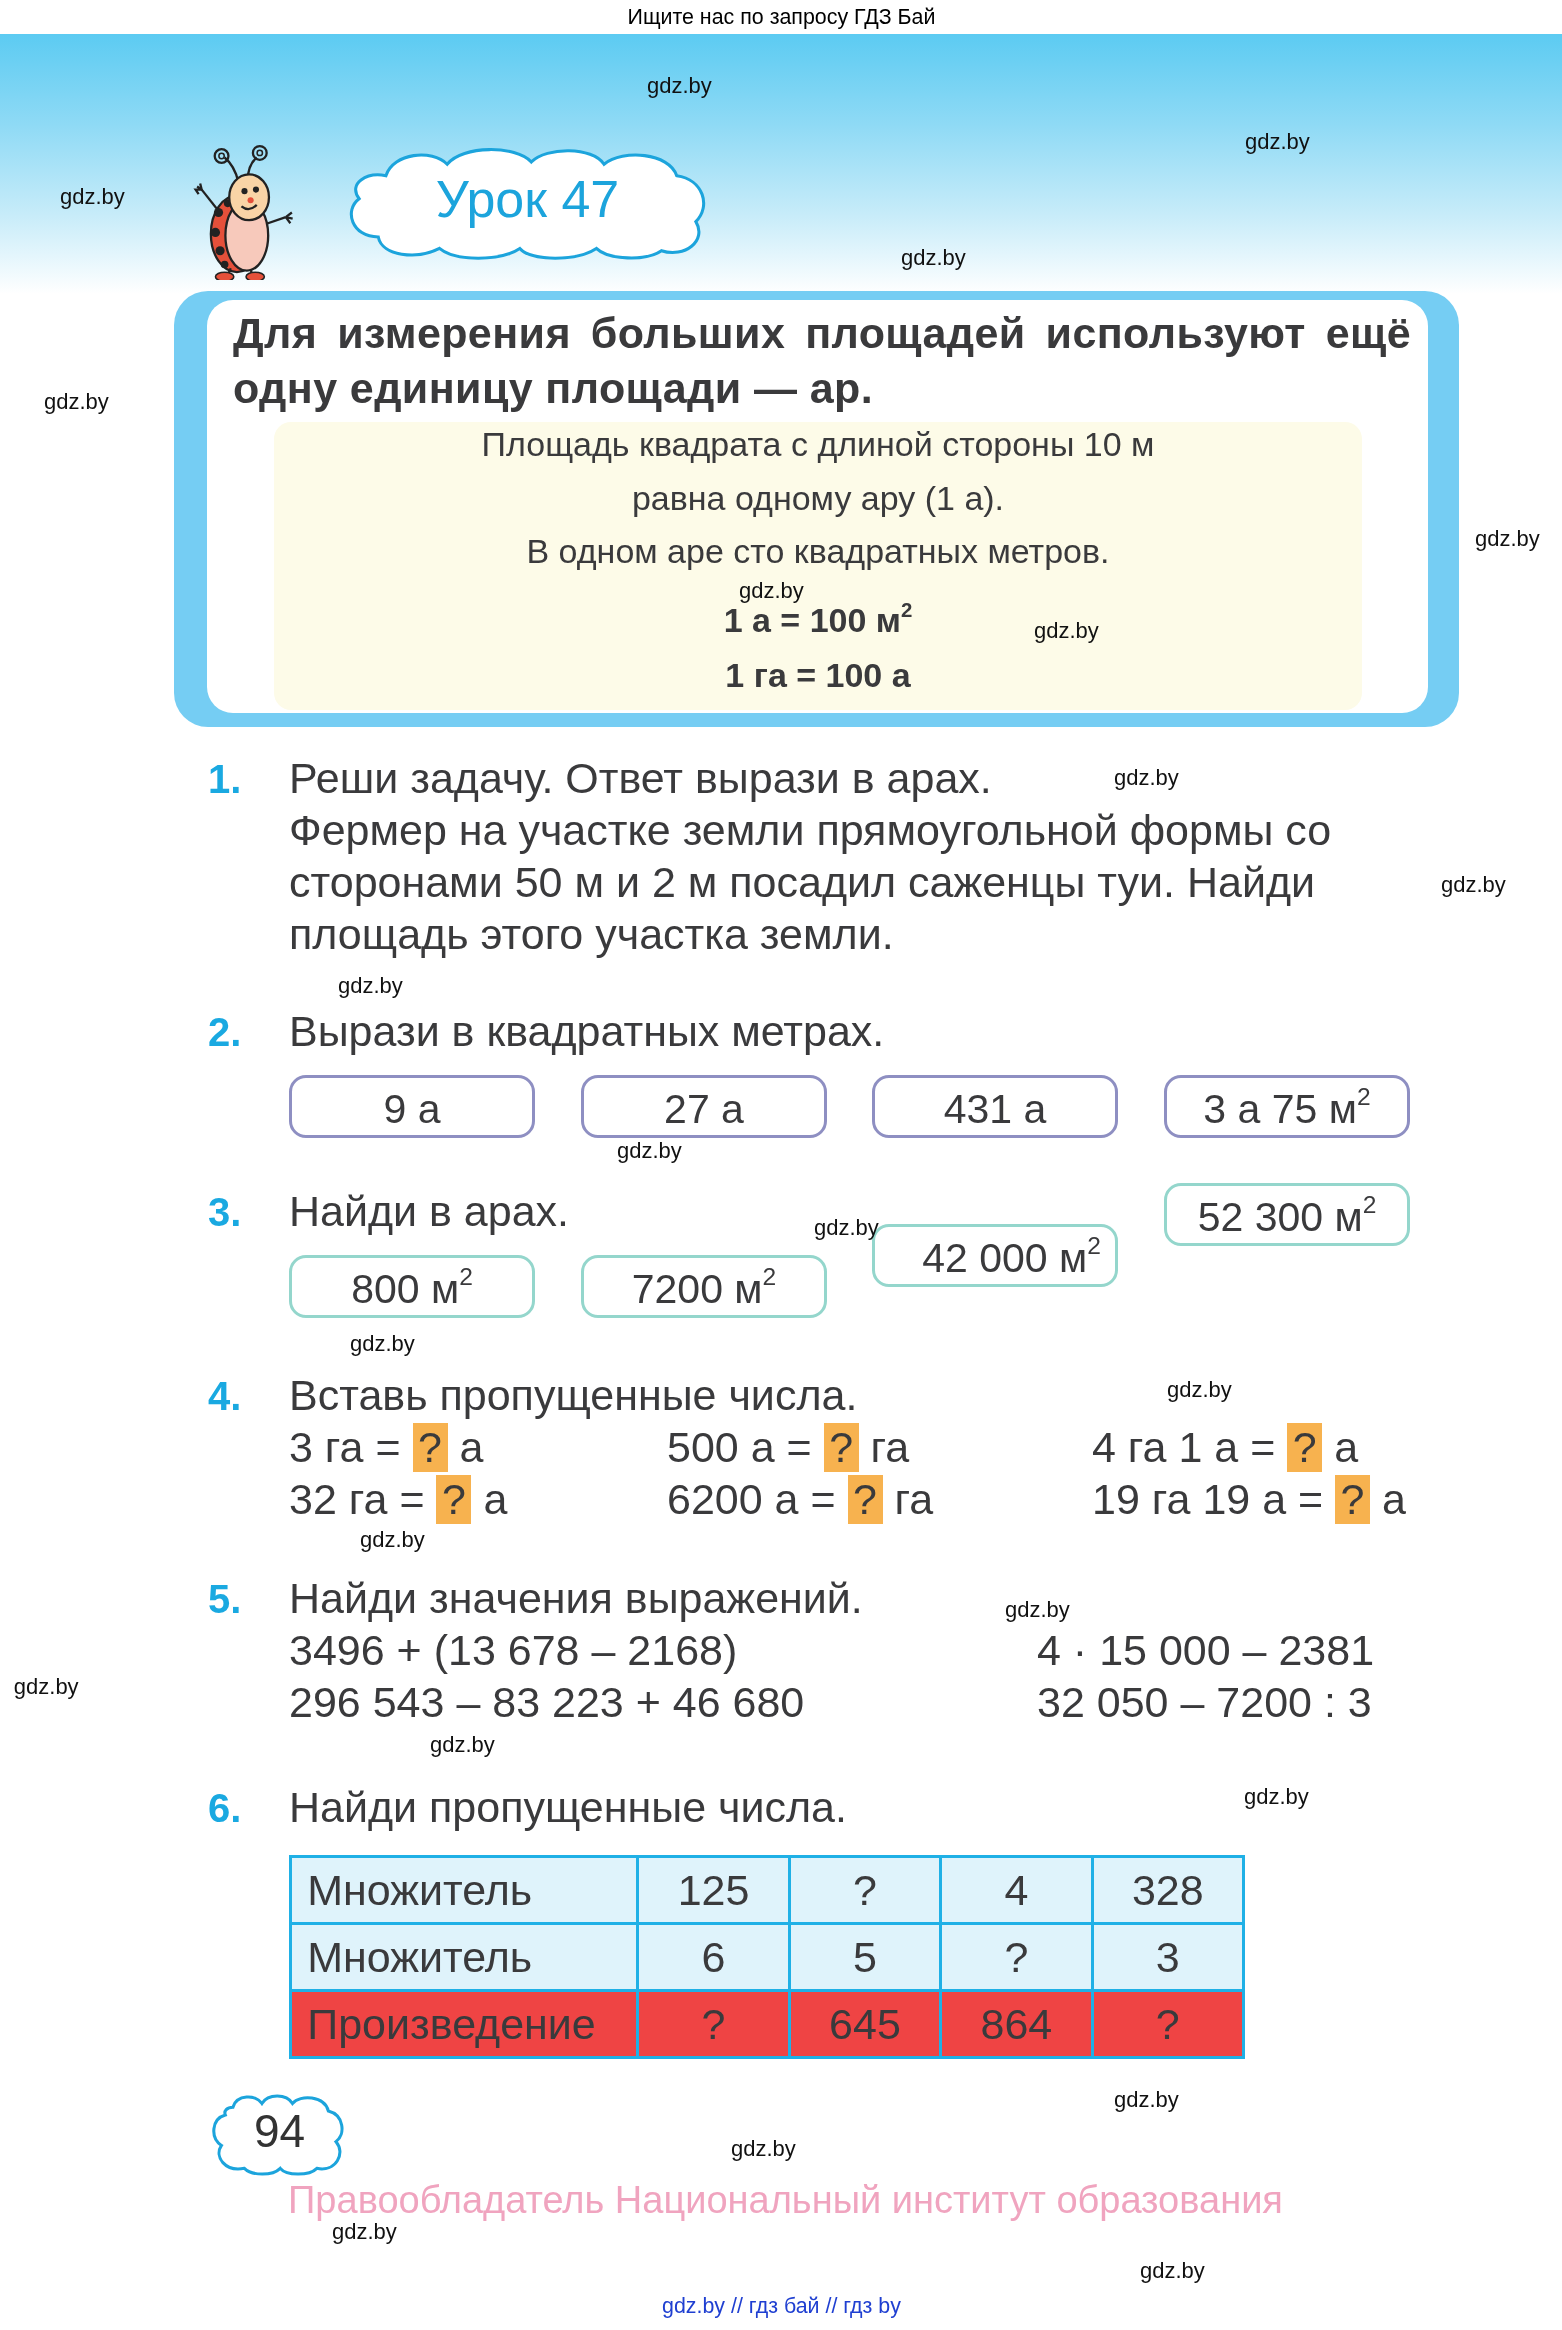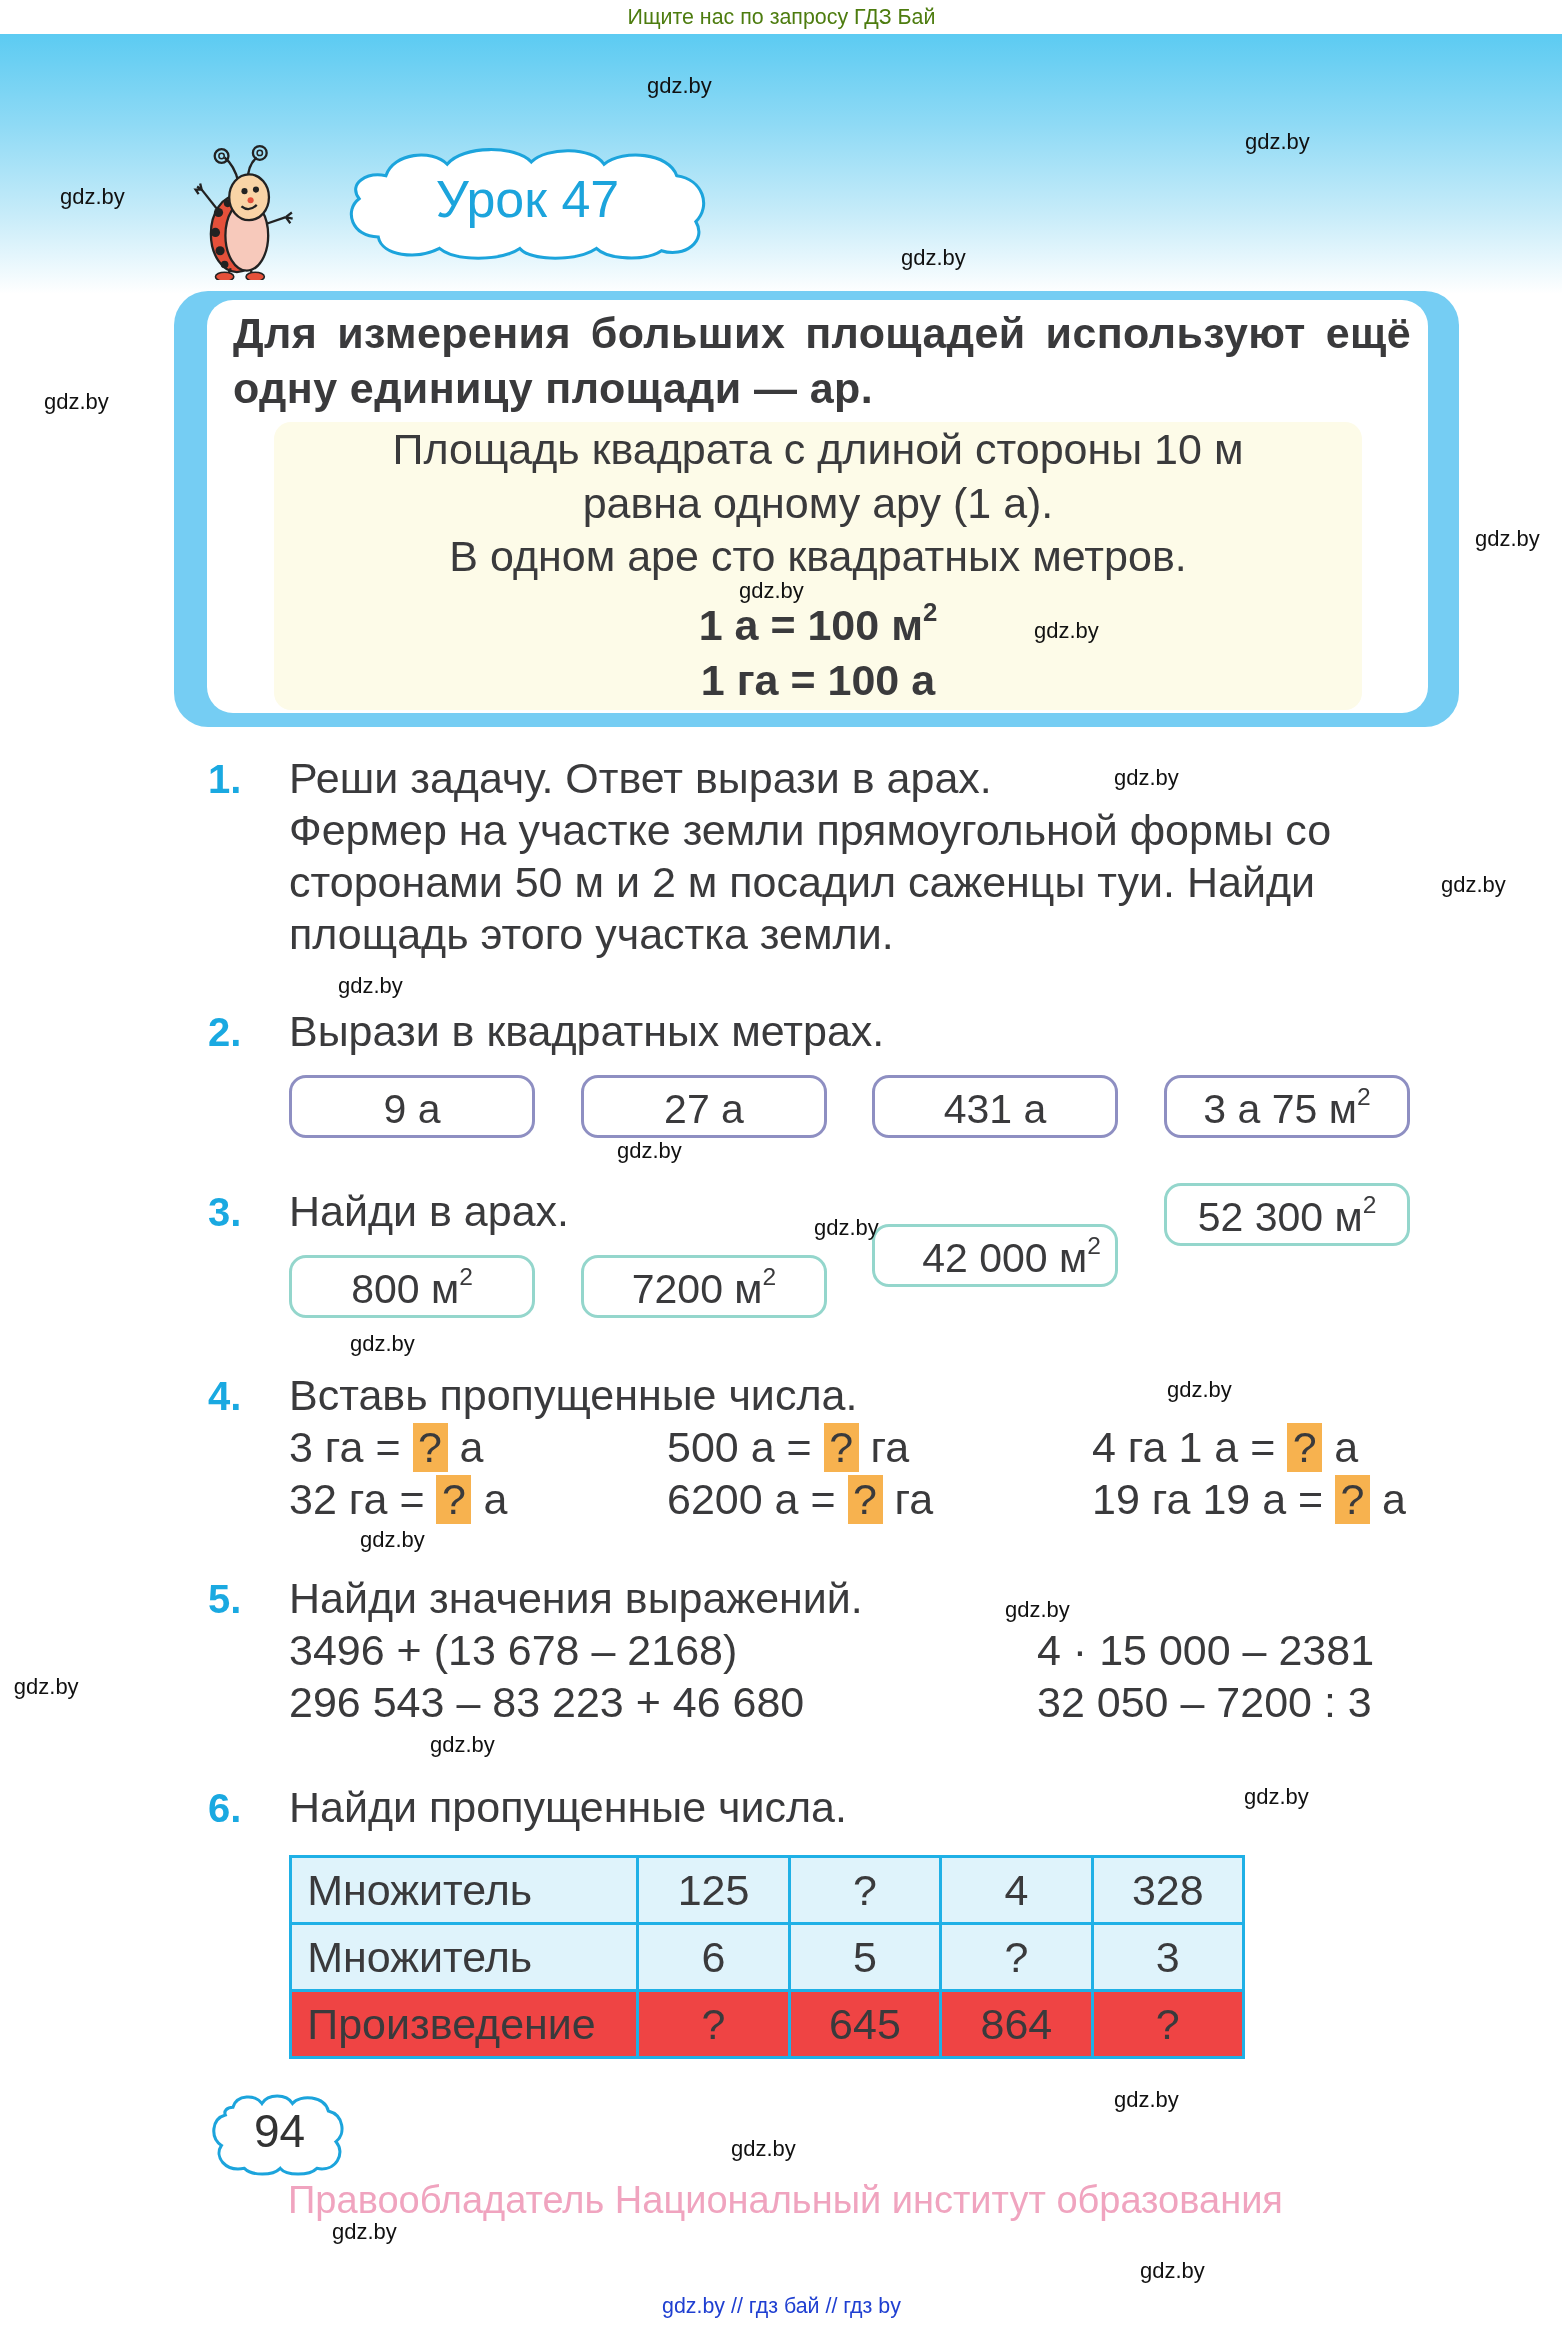--- a/index.html
+++ b/index.html
@@ -1,31 +1,31 @@
 <!DOCTYPE html>
 <html style="font-size:12.2px"><head>
 <meta charset="utf-8">
 <style>
   html, body { margin:0; padding:0; }
   body { width:1563px; height:2330px; position:relative; background:#ffffff; overflow:hidden;
          font-family:"Liberation Sans", "DejaVu Sans", sans-serif; color:#3a3a3c; }
   .abs { position:absolute; }
-  .top-banner { left:0; top:0; width:1563px; height:32px; text-align:center; color:#4d7c0f;
+  .top-banner { left:0; top:0; width:1563px; height:32px; text-align:center; color:#000000;
                 font-size:21.4px; line-height:34px; }
   .sky { left:0; top:34px; width:1563px; height:260px;
          background:linear-gradient(180deg,#5ccbf2 0%,#8fdaf5 35%,#c8ecf9 70%,#ffffff 100%); }
   .wm { font-size:22px; color:#111; position:absolute; white-space:nowrap; }
   .ladybug { left:191px; top:142px; width:107px; height:138px; }
   .cloud { left:340px; top:145px; width:375px; height:115px; }
   .cloud-text { left:340px; top:157px; width:375px; text-align:center; font-size:52px; color:#1ca4dc; line-height:84px; }
   .info-outer { left:174px; top:291px; width:1285px; height:436px; background:#75cdf3; border-radius:34px; }
   .info-inner { left:207px; top:300px; width:1221px; height:413px; background:#ffffff; border-radius:26px; }
   .info-text { left:233px; top:306px; width:1178px; font-size:43px; line-height:55px; color:#3a3a3c; letter-spacing:0.4px;font-weight:bold; }
   .yellow-box { left:274px; top:422px; width:1088px; height:288px; background:#fdfbe8; border-radius:17px; }
-  .rule-line { position:absolute; left:274px; width:1088px; text-align:center; font-size:43px; color:#3a3a3c; }
+  .rule-line { position:absolute; left:274px; width:1088px; text-align:center; font-size:34px; color:#3a3a3c; }
   .formula { font-weight:bold; }
   sup { font-size:0.6em; vertical-align:0.75em; line-height:0; }
   .num { position:absolute; left:208px; font-size:40px; font-weight:bold; color:#1aa9e1; }
   .task-text { position:absolute; left:289px; font-size:43px; color:#3a3a3c; white-space:nowrap; }
   .pill { position:absolute; width:246px; height:63px; border-radius:17px; background:#fff;
           text-align:center; font-size:41px; line-height:63px; color:#3a3a3c; box-sizing:border-box; }
   .pill.violet { border:3.8px solid #8e8fc2; }
   .pill.teal { border:3.8px solid #94d6cc; }
   .qbox { display:inline-block; background:#f7b24f; width:35px; text-align:center; }
   .tbl { position:absolute; left:289px; top:1855px; width:956px; border-collapse:collapse; }

